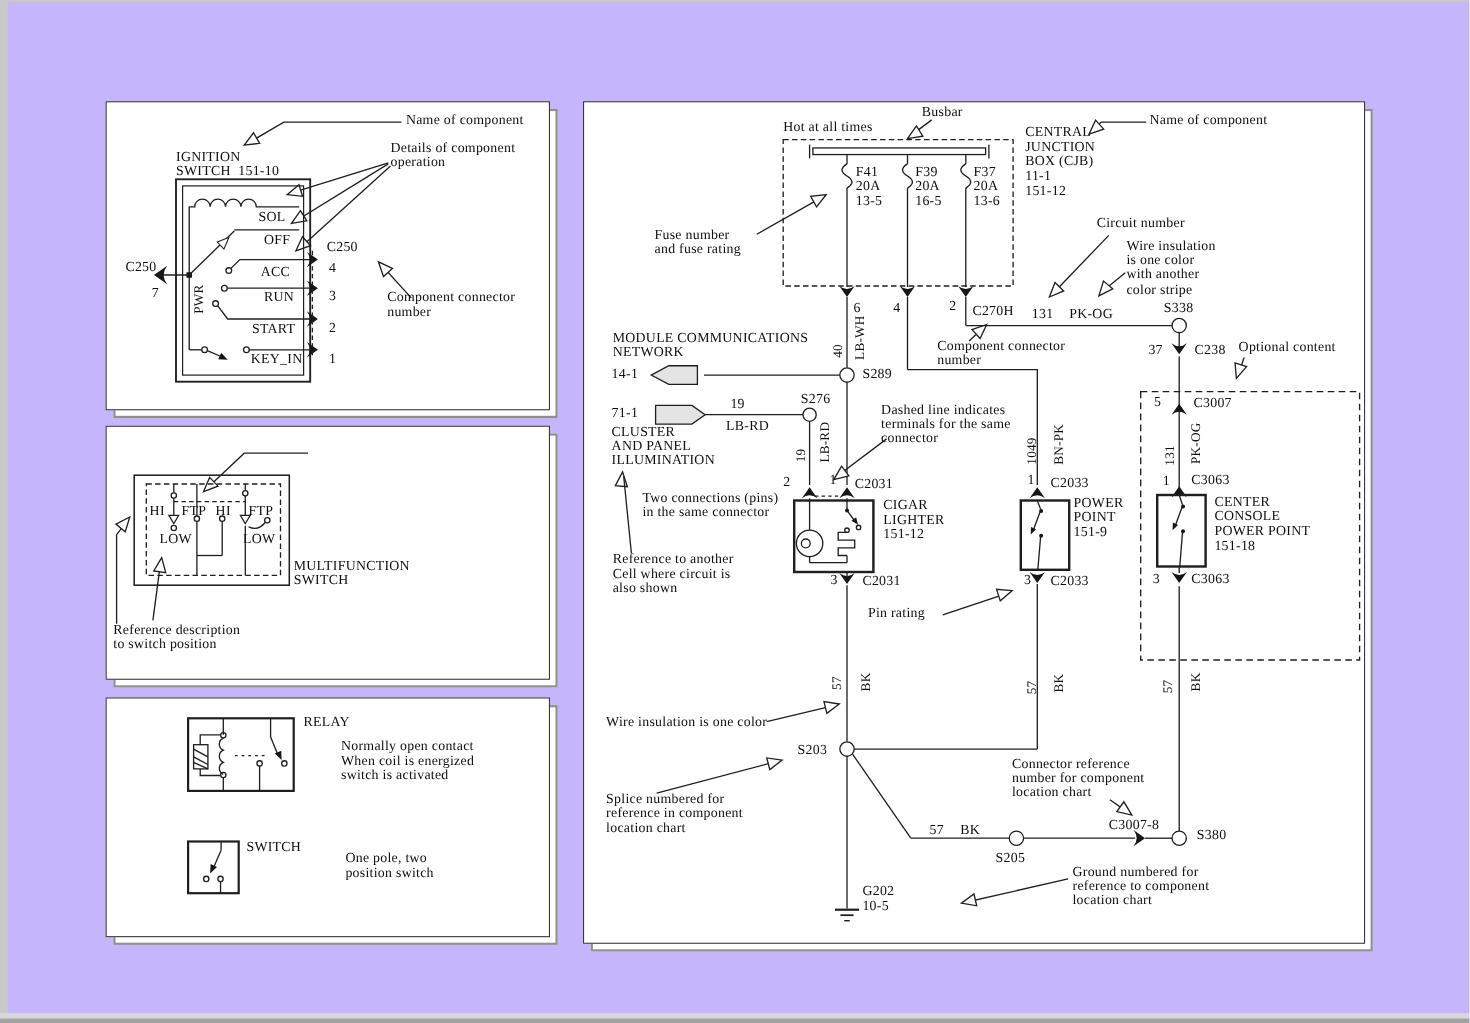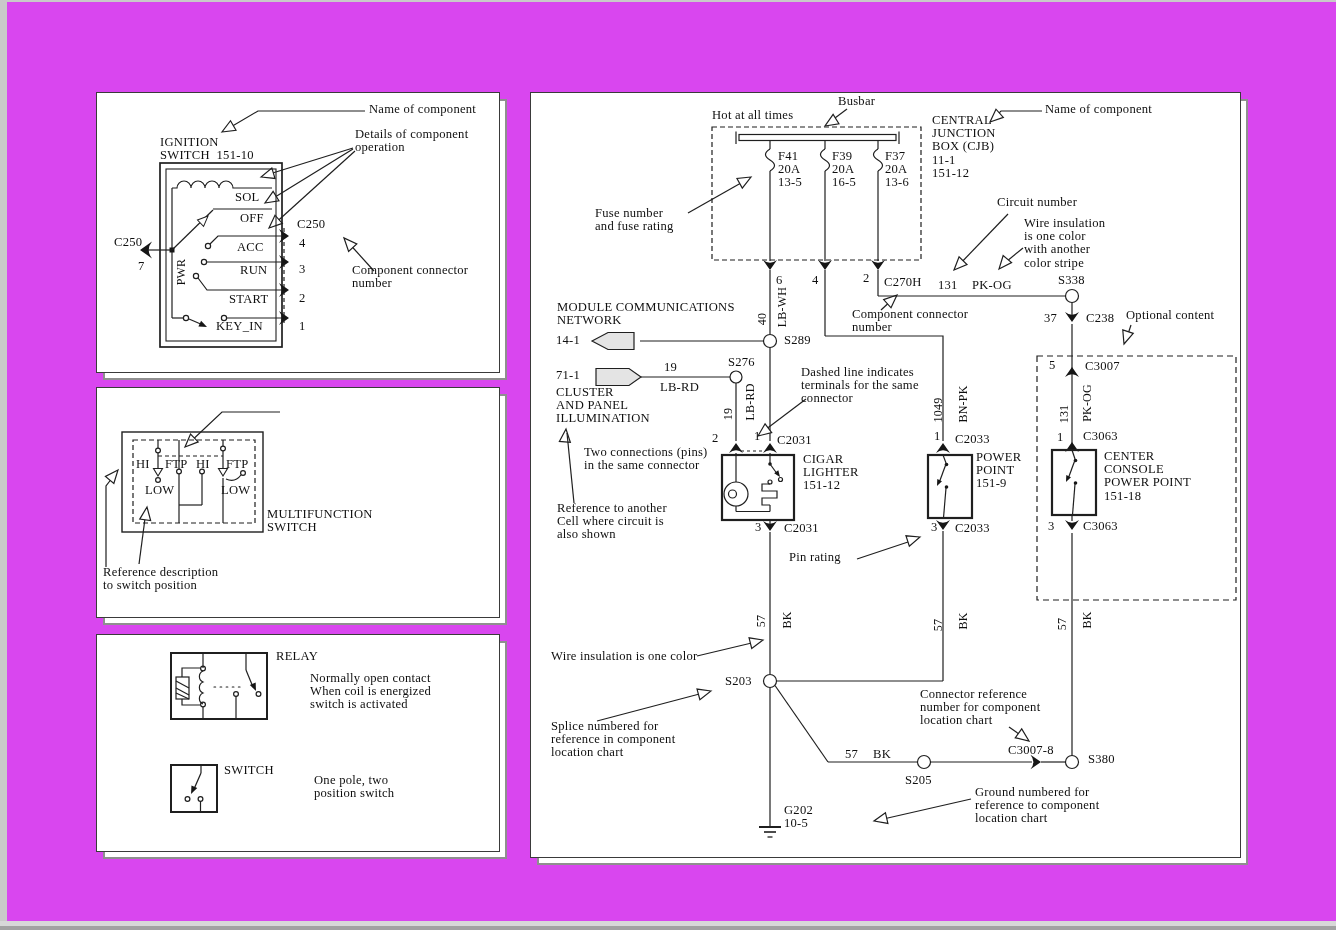--- a/index.html
+++ b/index.html
@@ -1,16 +1,16 @@
 <!DOCTYPE html>
 <html><head>
 <meta charset="utf-8">
 <style>
   html,body{margin:0;padding:0;background:#ffffff;}
-  #page{position:relative;width:1336px;height:930px;background:#d946ef;overflow:hidden;
+  #page{position:relative;width:1336px;height:930px;background:#c4b5fd;overflow:hidden;
         font-family:"Liberation Serif",serif;color:#0f0f0f;}
   .chrome{position:absolute;background:#c9c9c9;}
   .panel{position:absolute;background:#fff;border:1.6px solid #3a3a3a;box-sizing:border-box;}
   .pshadow{position:absolute;border:2px solid #8f8f8f;box-sizing:border-box;background:#fff;}
   svg{position:absolute;left:0;top:0;}
   .lbl{position:absolute;font-size:12.6px;line-height:13.2px;letter-spacing:.25px;
        white-space:pre;color:#0f0f0f;}
   .vlbl{position:absolute;font-size:12px;letter-spacing:.2px;white-space:nowrap;
         transform:translate(-50%,-50%) rotate(-90deg);color:#0f0f0f;}
 </style>
@@ -287,21 +287,21 @@
 operation</div>
   <div class="lbl" style="left:352px;top:264px">Component connector
 number</div>
   <div class="lbl" style="left:160px;top:136px">IGNITION
 SWITCH  151-10</div>
   <div class="lbl" style="left:235px;top:191px">SOL</div>
   <div class="lbl" style="left:240px;top:212px">OFF</div>
   <div class="lbl" style="left:237px;top:241px">ACC</div>
   <div class="lbl" style="left:240px;top:264px">RUN</div>
   <div class="lbl" style="left:229px;top:293px">START</div>
-  <div class="lbl" style="left:216px;top:320px">KEY_IN</div>
+  <div class="lbl" style="left:228px;top:320px">KEY_IN</div>
   <div class="vlbl" style="left:181px;top:272px">PWR</div>
   <div class="lbl" style="left:114px;top:236px">C250</div>
   <div class="lbl" style="left:138px;top:260px">7</div>
   <div class="lbl" style="left:297px;top:218px">C250</div>
   <div class="lbl" style="left:299px;top:237px">4</div>
   <div class="lbl" style="left:299px;top:263px">3</div>
   <div class="lbl" style="left:299px;top:292px">2</div>
   <div class="lbl" style="left:299px;top:320px">1</div>
 
   <div class="lbl" style="left:136px;top:458px">HI</div>

